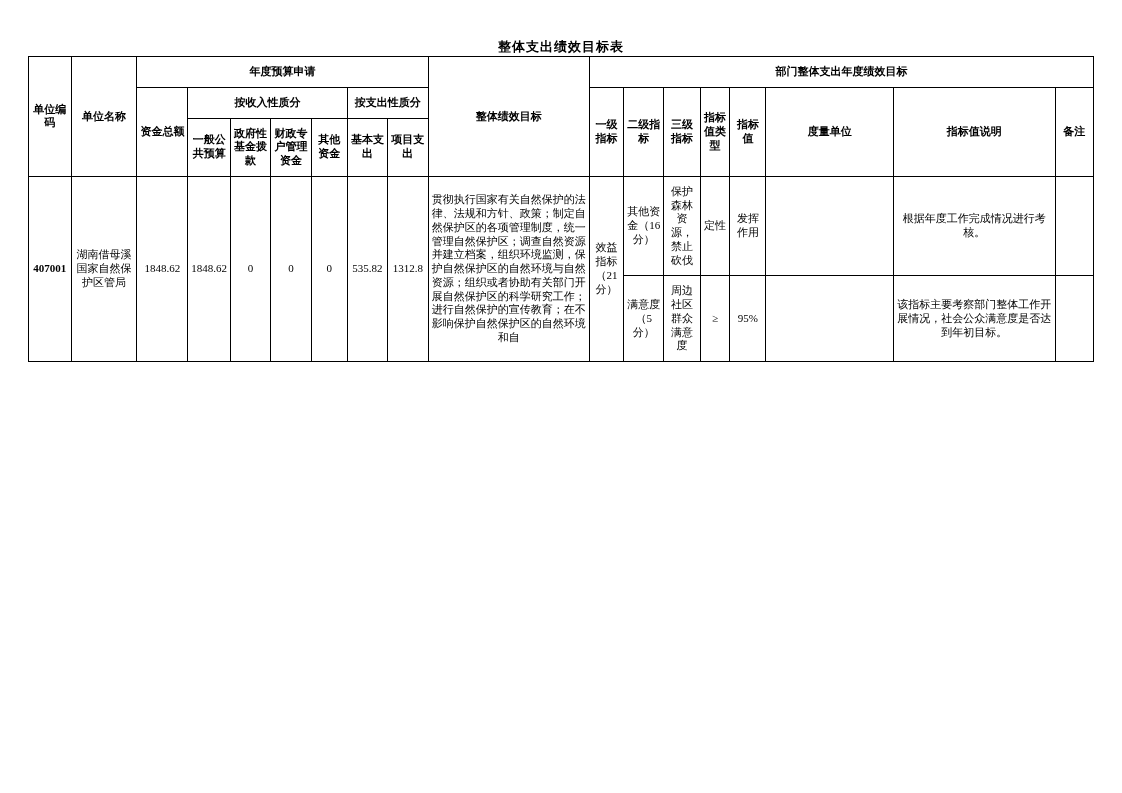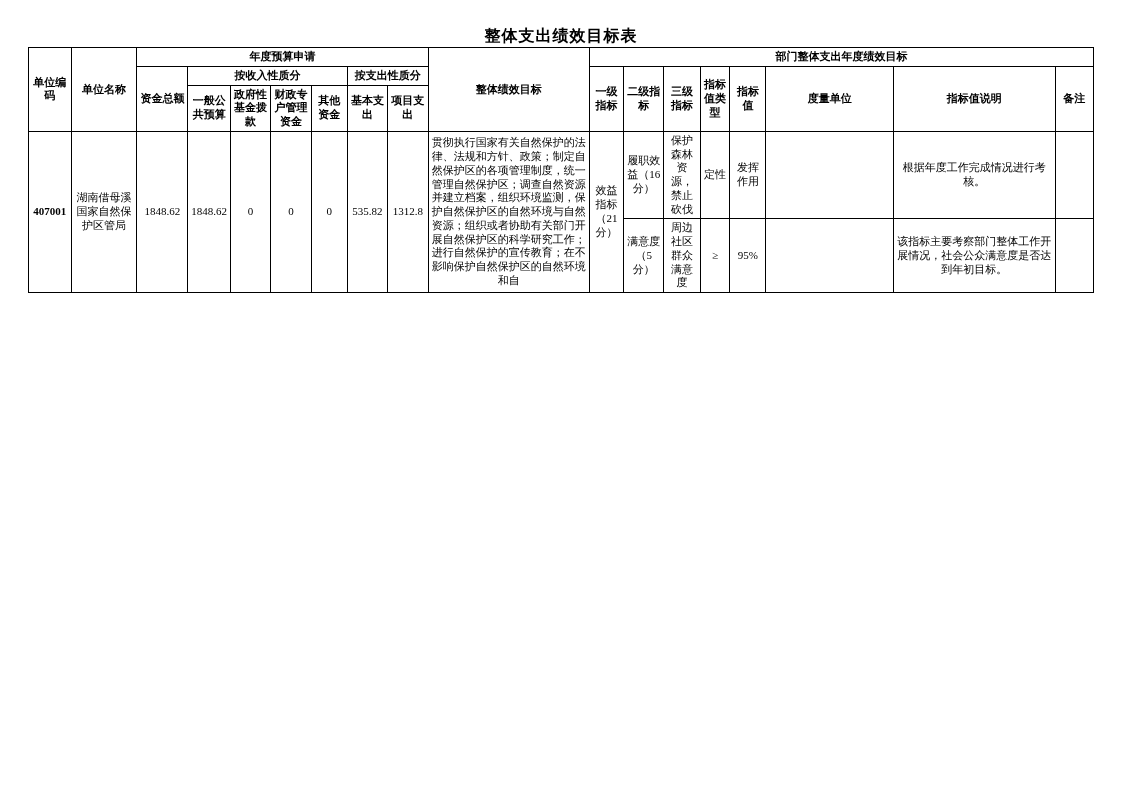--- a/index.html
+++ b/index.html
@@ -17,23 +17,23 @@
   }
   .page {
     position: relative;
     width: 1122px;
     height: 793px;
     box-sizing: border-box;
     padding: 0;
   }
   .doc-title {
     text-align: center;
-    font-size: 16px;
-    font-weight: bold;
-    margin-top: 26px;
+    font-size: 13px;
+    font-weight: bold;
+    margin-top: 38px;
     margin-bottom: 0;
     letter-spacing: 1px;
     font-family: "Liberation Serif", "DejaVu Serif", serif;
   }
   .subheader {
     position: relative;
     margin: 28px 28px 6px 28px;
     height: 18px;
     font-size: 12.5px;
   }
@@ -55,21 +55,21 @@
     border-collapse: collapse;
     margin: 0 28px;
     width: 1066px;
     table-layout: fixed;
   }
   table.main th, table.main td {
     border: 1px solid #000;
     font-size: 11px;
     text-align: center;
     vertical-align: middle;
-    padding: 2px 2px;
+    padding: 8px 2px;
     line-height: 1.25;
     font-family: "Liberation Serif", "DejaVu Serif", serif;
     word-break: break-all;
   }
   table.main th {
     font-weight: bold;
   }
   .h-big {
     font-size: 13px;
     font-weight: bold;
@@ -195,21 +195,21 @@
         <td rowspan="2" class="unit-name">湖南借母溪国家自然保护区管局</td>
         <td rowspan="2" class="num">1848.62</td>
         <td rowspan="2" class="num">1848.62</td>
         <td rowspan="2" class="num">0</td>
         <td rowspan="2" class="num">0</td>
         <td rowspan="2" class="num">0</td>
         <td rowspan="2" class="num">535.82</td>
         <td rowspan="2" class="num">1312.8</td>
         <td rowspan="2" class="goal-cell">贯彻执行国家有关自然保护的法律、法规和方针、政策；制定自然保护区的各项管理制度，统一管理自然保护区；调查自然资源并建立档案，组织环境监测，保护自然保护区的自然环境与自然资源；组织或者协助有关部门开展自然保护区的科学研究工作；进行自然保护的宣传教育；在不影响保护自然保护区的自然环境和自</td>
         <td rowspan="2" class="tiny">效益指标（21分）</td>
-        <td class="tiny">履职效益（16分）</td>
+        <td class="tiny">其他资金（16分）</td>
         <td class="tiny">保护森林资源，禁止砍伐</td>
         <td class="tiny">定性</td>
         <td class="tiny">发挥作用</td>
         <td class="tiny"></td>
         <td class="left-text">根据年度工作完成情况进行考核。</td>
         <td class="tiny"></td>
       </tr>
       <tr style="height:72px">
         <td class="tiny">满意度（5分）</td>
         <td class="tiny">周边社区群众满意度</td>

